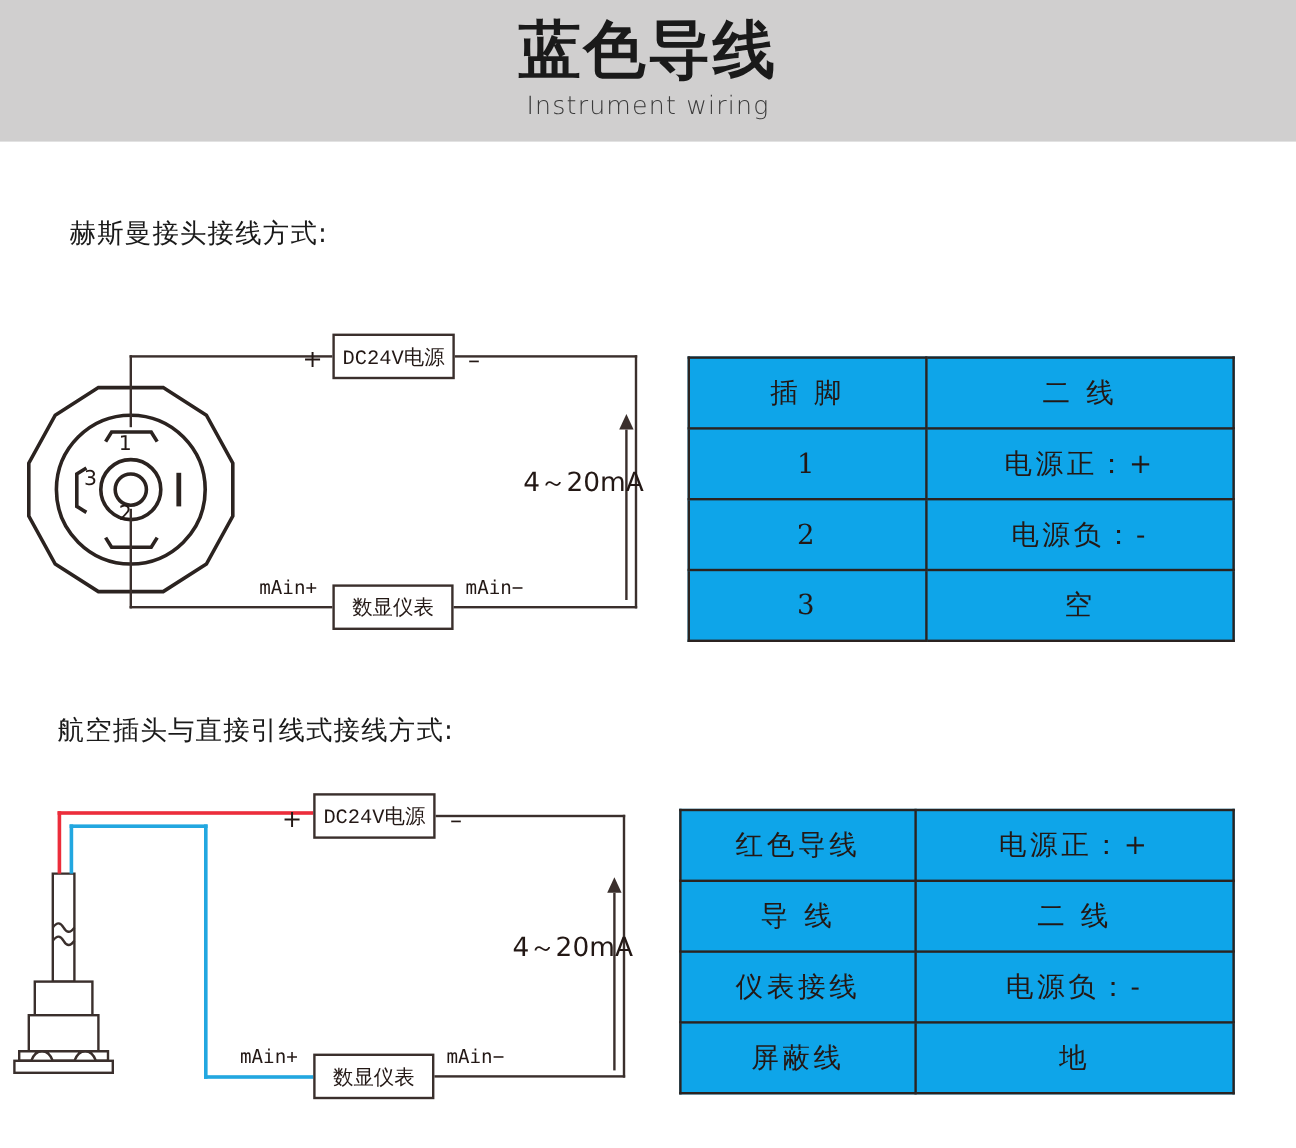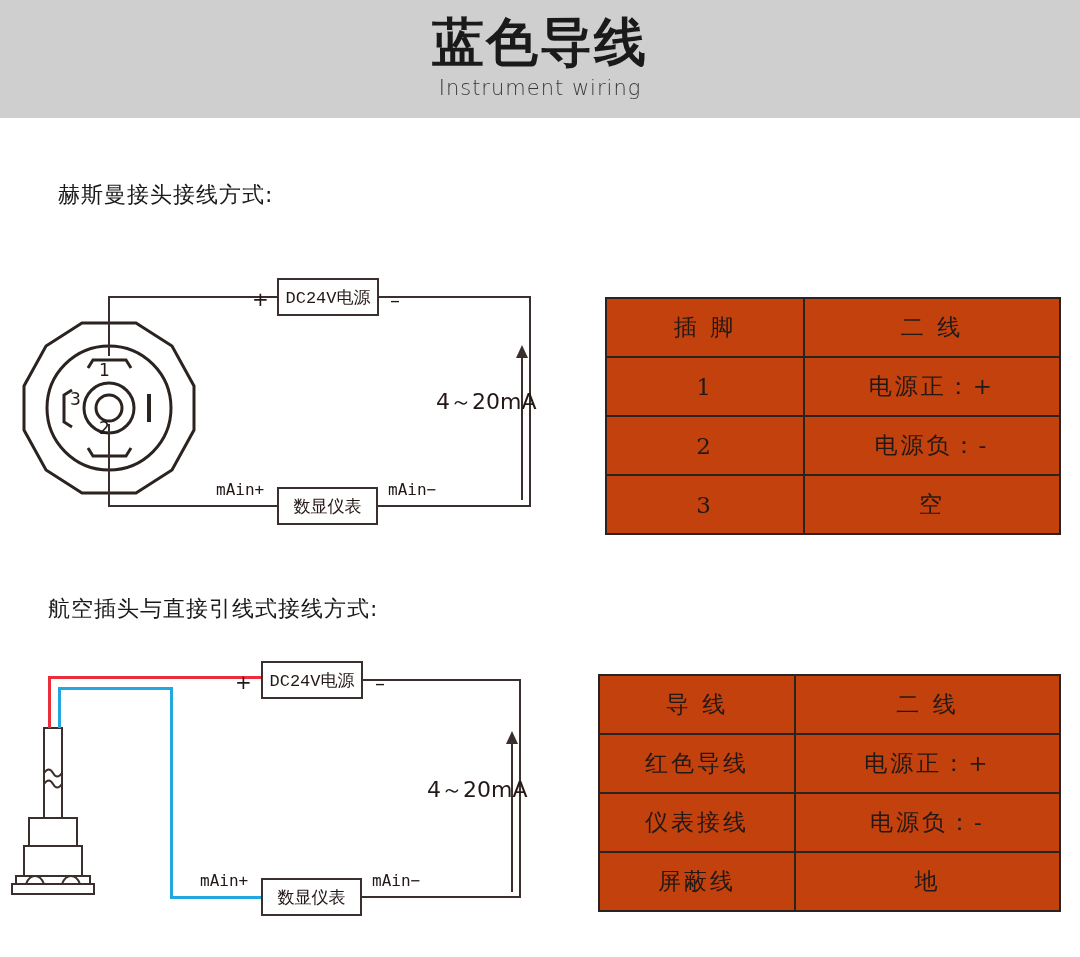--- a/index.html
+++ b/index.html
@@ -82,22 +82,21 @@
   }
 
   
   .connector{position:absolute;}
 
   
   .wtable{
     position:absolute;
     border-collapse:collapse;
     table-layout:fixed;
-    background:#c2410c;
-    margin-left:32px;
+    background:#0ea5e9;
   }
   .wtable td{
     border:2px solid #2b2320;
     text-align:center;
     vertical-align:middle;
     font-family:"DejaVu Serif", serif;
     font-size:23px;
     color:#231815;
     height:57px;
     letter-spacing:3px;
@@ -218,28 +217,28 @@
   <div class="lbl" style="left:372px;top:871px;">mAin−</div>
   <div class="wire h" style="left:362px;top:896px;width:159px;"></div>
 
   <div class="wire v" style="left:511px;top:744px;height:148px;"></div>
   <div class="arrowhead" style="left:506px;top:731px;"></div>
   <div class="lbl current" style="left:427px;top:775px;">4～20mA</div>
 
   <table class="wtable" id="table-2">
     <tbody>
         <tr>
+      <td>红色导线</td>
+      <td>电源正：+</td>
+    </tr>
+    <tr>
       <td>导 线</td>
       <td>二  线</td>
     </tr>
     <tr>
-      <td>红色导线</td>
-      <td>电源正：+</td>
-    </tr>
-    <tr>
       <td>仪表接线</td>
       <td>电源负：-</td>
     </tr>
     <tr>
       <td>屏蔽线</td>
       <td>地</td>
     </tr>
   </tbody>
     </table>
 

